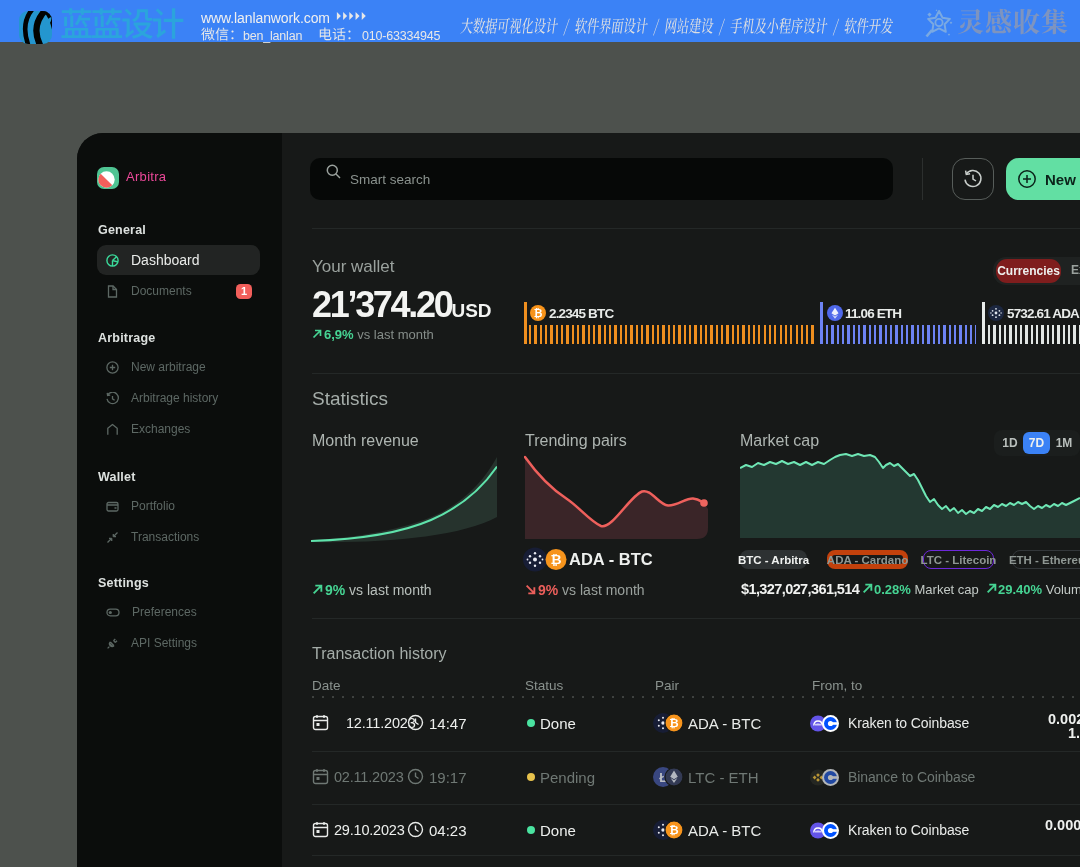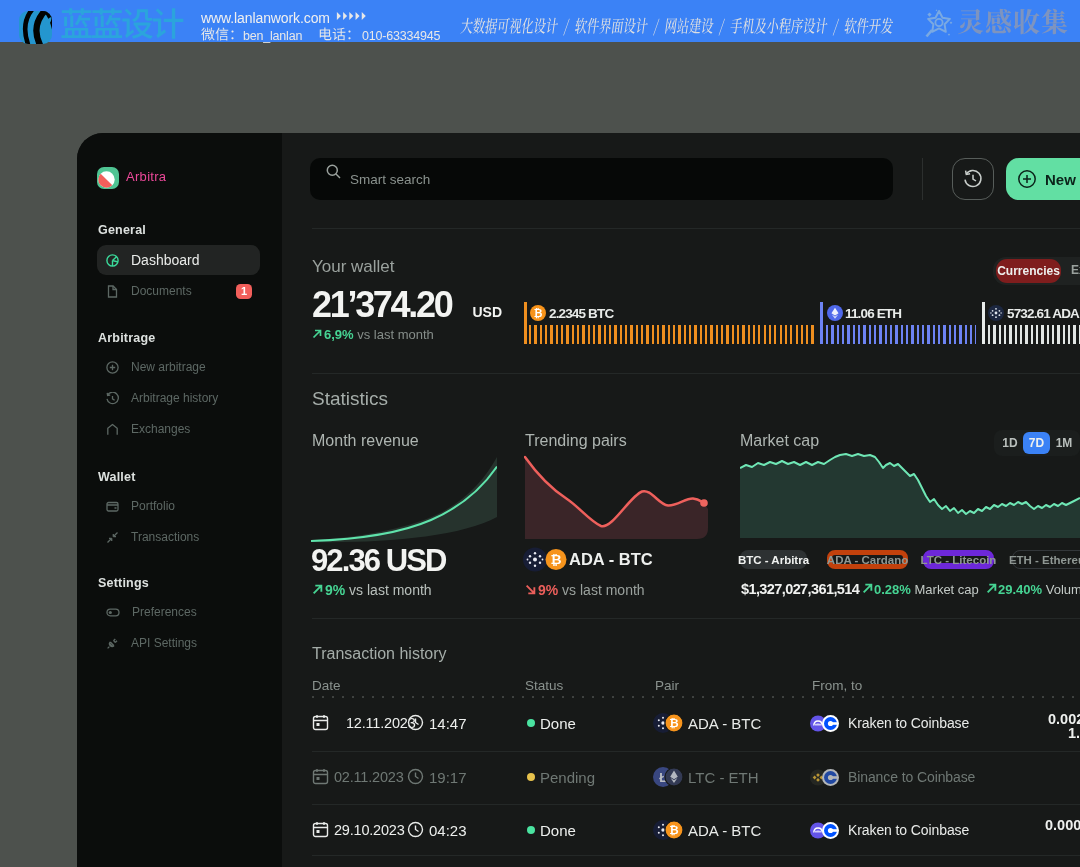--- a/index.html
+++ b/index.html
@@ -219,21 +219,21 @@
       </svg>
   <div class="abs" style="left:724px;top:25px;width:74px;height:42px;background:#62dfa3;border-radius:13px 0 0 13px"></div>
   <svg class="abs" style="left:735px;top:36px" width="20" height="20" viewBox="0 0 20 20" fill="none" stroke="#0b231a" stroke-width="1.5">
         <circle cx="10" cy="10" r="8.2"></circle>
         <path d="M10 6 V14 M6 10 H14"></path>
       </svg>
   <div class="abs" style="left:763px;top:38px;font-size:15px;font-weight:bold;color:#0b231a">New arbitrage</div>
   <div class="hline" style="left:30px;top:95px;width:768px"></div>
 
   <div class="abs" style="left:30px;top:124px;font-size:17px;color:#9aa19d">Your wallet</div>
-  <div class="abs" style="left:30px;top:151px;font-size:36px;font-weight:bold;color:#f3f4f2;letter-spacing:-2.3px">21’374.20<span style="font-size:14px;letter-spacing:0px;margin-left:21px">USD</span></div>
+  <div class="abs" style="left:30px;top:151px;font-size:36px;font-weight:bold;color:#f3f4f2;letter-spacing:-2.3px">21’374.20<span style="font-size:19px;letter-spacing:0px;margin-left:0">USD</span></div>
   <div class="abs" style="left:30px;top:194px;font-size:13px"><svg width="10" height="10" viewBox="0 0 10 10" fill="none" stroke="#46d493" stroke-width="1.7" style="margin-right:2px">
           <path d="M1.5 8.5 L8.5 1.5 M3 1.5 H8.5 V7"></path>
         </svg><span class="grn">6,9%</span><span style="color:#868e8a"> vs last month</span></div>
   <div class="abs" style="left:711px;top:124px;width:120px;height:28px;background:#1f2221;border-radius:13px"></div>
   <div class="chip" style="left:714px;top:126px;width:65px;height:24px;background:#7f1d1d;color:#eef0ee;border-radius:11px;font-size:12px">Currencies</div>
   <div class="abs" style="left:789px;top:130px;font-size:12px;font-weight:bold;color:#9aa19d">Exch</div>
 
   <div class="abs" style="left:242px;top:169px;width:3px;height:42px;background:#ef8f1f"></div>
   <svg class="abs" style="left:248px;top:172px" width="16" height="16" viewBox="0 0 18 18">
         <circle cx="9" cy="9" r="9" fill="#f7931a"></circle>
@@ -268,21 +268,20 @@
   <div class="abs" style="left:706px;top:192px;width:92px;height:19px;background:repeating-linear-gradient(90deg,#e2e6e4 0,#e2e6e4 2.3px,transparent 2.3px,transparent 5.33px)"></div>
 
   <div class="hline" style="left:30px;top:240px;width:768px"></div>
 
   <div class="abs" style="left:30px;top:255px;font-size:19px;color:#a5ada9">Statistics</div>
   <div class="abs" style="left:30px;top:299px;font-size:16px;color:#aeb5b1">Month revenue</div>
   <svg class="abs" style="left:29px;top:324px" width="186" height="87" viewBox="0 0 186 87">
     <path d="M0,83 C45,81 95,72 125,58 C155,44 174,22 186,0 L186,60 C150,80 70,86.5 0,85 Z" fill="#26332d"></path>
     <path d="M0,84 C45,82.5 90,76 120,63 C150,50 172,30 186,9.5" fill="none" stroke="#5fe3ab" stroke-width="2"></path>
   </svg>
-  <div class="abs" style="left:29px;top:410px;font-size:31px;font-weight:bold;color:#f2f3f1;letter-spacing:-1.9px">92.36 USD</div>
   <div class="abs" style="left:30px;top:449px;font-size:14px"><svg width="11" height="11" viewBox="0 0 10 10" fill="none" stroke="#46d493" stroke-width="1.7" style="margin-right:2px">
           <path d="M1.5 8.5 L8.5 1.5 M3 1.5 H8.5 V7"></path>
         </svg><span class="grn">9%</span><span style="color:#b9c0bc"> vs last month</span></div>
 
   <div class="abs" style="left:243px;top:299px;font-size:16px;color:#aeb5b1">Trending pairs</div>
   <svg class="abs" style="left:242px;top:317px" width="188" height="92" viewBox="0 0 188 92">
     <path d="M1,7 C6,14 20,34 43,49 C55,57 67,72 77,76 C88,79.5 106,46 118,41.5 C127,38.5 135,55 144,55.5 C153,56 162,48 169,48.5 C175,49 177,51.5 180,53 L184,59 L184,78 Q184,89 173,89 L1,89 Z" fill="#3a2528"></path>
     <path d="M1,7 C6,14 20,34 43,49 C55,57 67,72 77,76 C88,79.5 106,46 118,41.5 C127,38.5 135,55 144,55.5 C153,56 162,48 169,48.5 C175,49 177,51.5 180,53" fill="none" stroke="#ee605c" stroke-width="2.5" stroke-linecap="round"></path>
     <circle cx="180" cy="53" r="3.8" fill="#ee655f"></circle>
   </svg>
@@ -311,21 +310,21 @@
   <div class="abs" style="left:712px;top:297px;width:86px;height:26px;background:#1b1e1d;border-radius:8px"></div>
   <div class="chip" style="left:716px;top:299px;width:24px;height:22px;color:#b9bfbc;font-size:12px">1D</div>
   <div class="chip" style="left:741px;top:299px;width:27px;height:22px;background:#3b82f6;color:#eef0ee;font-size:12px;border-radius:6px">7D</div>
   <div class="chip" style="left:769px;top:299px;width:26px;height:22px;color:#b9bfbc;font-size:12px">1M</div>
   <svg class="abs" style="left:458px;top:319px" width="340" height="86" viewBox="0 0 340 86">
     <path id="mc" d="M0,16 L6,13 L12,15 L18,11 L24,13 L30,10 L36,12 L42,9 L48,12 L54,10 L60,13 L66,10 L72,13 L78,10 L84,12 L90,8 L95,5 L100,3 L106,2 L112,4 L118,2 L124,4 L130,3 L135,5 L139,10 L143,16 L146,13 L150,11 L154,14 L158,12 L162,16 L166,20 L170,24 L174,22 L178,28 L182,36 L186,44 L190,50 L194,47 L198,53 L202,57 L206,54 L210,59 L214,56 L218,61 L222,58 L226,62 L230,59 L234,61 L238,57 L242,59 L246,55 L250,57 L254,53 L258,55 L262,52 L266,54 L270,51 L274,53 L278,50 L282,52 L286,50 L290,54 L294,57 L298,54 L302,56 L306,53 L310,55 L314,52 L318,54 L322,51 L326,53 L330,51 L334,49 L340,46 L340,86 L0,86 Z" fill="#233831"></path>
     <path d="M0,16 L6,13 L12,15 L18,11 L24,13 L30,10 L36,12 L42,9 L48,12 L54,10 L60,13 L66,10 L72,13 L78,10 L84,12 L90,8 L95,5 L100,3 L106,2 L112,4 L118,2 L124,4 L130,3 L135,5 L139,10 L143,16 L146,13 L150,11 L154,14 L158,12 L162,16 L166,20 L170,24 L174,22 L178,28 L182,36 L186,44 L190,50 L194,47 L198,53 L202,57 L206,54 L210,59 L214,56 L218,61 L222,58 L226,62 L230,59 L234,61 L238,57 L242,59 L246,55 L250,57 L254,53 L258,55 L262,52 L266,54 L270,51 L274,53 L278,50 L282,52 L286,50 L290,54 L294,57 L298,54 L302,56 L306,53 L310,55 L314,52 L318,54 L322,51 L326,53 L330,51 L334,49 L340,46" fill="none" stroke="#6fe7b5" stroke-width="2" stroke-linejoin="round"></path>
   </svg>
   <div class="chip" style="left:458px;top:417px;width:67px;height:19px;background:#2d3132;color:#f0f2f0">BTC - Arbitra</div>
   <div class="chip" style="left:545px;top:417px;width:81px;height:19px;border:5px solid #c2410c;color:#8f9793">ADA - Cardano</div>
-  <div class="chip" style="left:641px;top:417px;width:71px;height:19px;border:6px solid #6d28d9;color:#8f9793">LTC - Litecoin</div>
+  <div class="chip" style="left:641px;top:417px;width:71px;height:19px;border:1px solid #6d28d9;color:#8f9793">LTC - Litecoin</div>
   <div class="chip" style="left:730px;top:417px;width:80px;height:19px;border:1px solid #33373a;color:#8f9793">ETH - Ethereum</div>
   <div class="abs" style="left:459px;top:448px;font-size:14.5px;font-weight:bold;color:#f1f2f0;letter-spacing:-.6px">$1,327,027,361,514</div>
   <div class="abs" style="left:580px;top:449px;font-size:13px"><svg width="11" height="11" viewBox="0 0 10 10" fill="none" stroke="#46d493" stroke-width="1.7" style="margin-right:1px">
           <path d="M1.5 8.5 L8.5 1.5 M3 1.5 H8.5 V7"></path>
         </svg><span class="grn">0.28%</span><span style="color:#c3cac6"> Market cap&nbsp;&nbsp;</span><svg width="11" height="11" viewBox="0 0 10 10" fill="none" stroke="#46d493" stroke-width="1.7" style="margin-right:1px">
           <path d="M1.5 8.5 L8.5 1.5 M3 1.5 H8.5 V7"></path>
         </svg><span class="grn">29.40%</span><span style="color:#c3cac6"> Volume (24h)</span></div>
 
   <div class="hline" style="left:30px;top:485px;width:768px"></div>
   <div class="abs" style="left:30px;top:512px;font-size:16px;color:#a5ada9">Transaction history</div>

